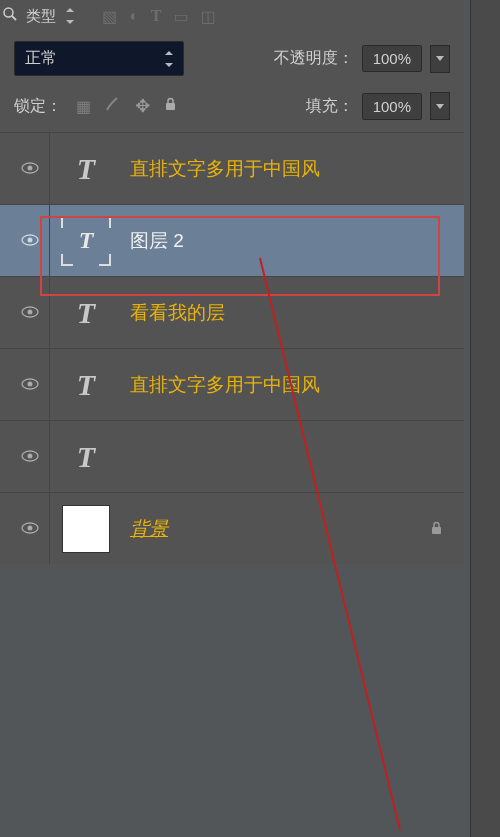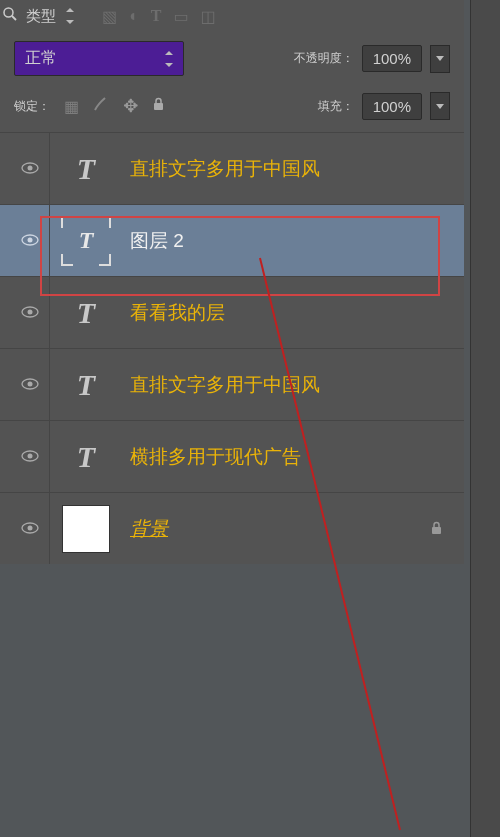--- a/index.html
+++ b/index.html
@@ -52,21 +52,21 @@
       opacity: 0.5;
     }
     .row {
       display: flex;
       align-items: center;
       padding: 8px 14px;
       background: #535353;
       gap: 8px;
     }
     .dropdown {
-      background: #4c1d95;
+      background: #0f172a;
       border: 1px solid #2a2a2a;
       border-radius: 2px;
       padding: 6px 10px;
       display: inline-flex;
       align-items: center;
       min-width: 170px;
       justify-content: space-between;
       color: #d0d0d0;
       font-size: 16px;
     }
@@ -89,21 +89,21 @@
       content: '';
       position: absolute;
       bottom: -2px;
       left: 0;
       border-left: 4px solid transparent;
       border-right: 4px solid transparent;
       border-top: 4px solid #bbb;
     }
     .label {
       color: #d0d0d0;
-      font-size: 12px;
+      font-size: 16px;
     }
     .value-box {
       background: #3f3f3f;
       border: 1px solid #2a2a2a;
       border-radius: 2px;
       padding: 4px 10px;
       color: #d0d0d0;
       font-size: 15px;
       min-width: 58px;
       text-align: right;
@@ -376,21 +376,20 @@
           <span class="eye-icon">
         <svg width="18" height="12" viewBox="0 0 18 12">
               <ellipse cx="9" cy="6" rx="8" ry="5" stroke="#aaa" stroke-width="1.3" fill="none"></ellipse>
               <circle cx="9" cy="6" r="2.5" fill="#aaa"></circle>
             </svg>
       </span>
         </div>
       <div class="thumb-col">
           <span class="text-thumb">T</span>
         </div>
-      <span class="layer-name">横排多用于现代广告</span>
     </div>
 
     <div class="layer-row">
       <div class="visibility-col">
           <span class="eye-icon">
         <svg width="18" height="12" viewBox="0 0 18 12">
               <ellipse cx="9" cy="6" rx="8" ry="5" stroke="#aaa" stroke-width="1.3" fill="none"></ellipse>
               <circle cx="9" cy="6" r="2.5" fill="#aaa"></circle>
             </svg>
       </span>

